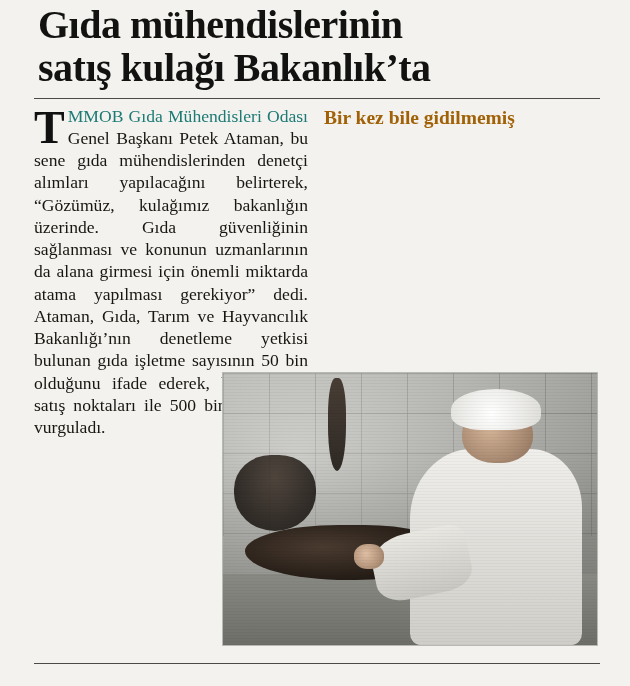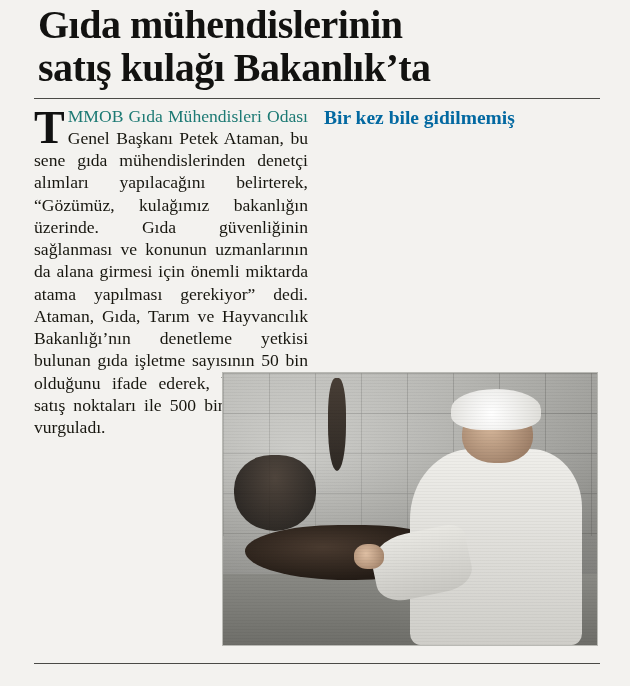--- a/index.html
+++ b/index.html
@@ -73,21 +73,21 @@
   }
   .lede {
     color: #1d7a74;
     font-weight: normal;
   }
   .subhead {
     font-family: "Liberation Serif", serif;
     font-weight: bold;
     font-size: 19.5px;
     line-height: 1.15;
-    color: #0369a1;
+    color: #a16207;
     margin: 2px 0 7px 0;
   }
   .photo-wrap {
     position: absolute;
     left: 222px;
     top: 372px;
     width: 374px;
     height: 272px;
     overflow: hidden;
     background: #9b9b97;

